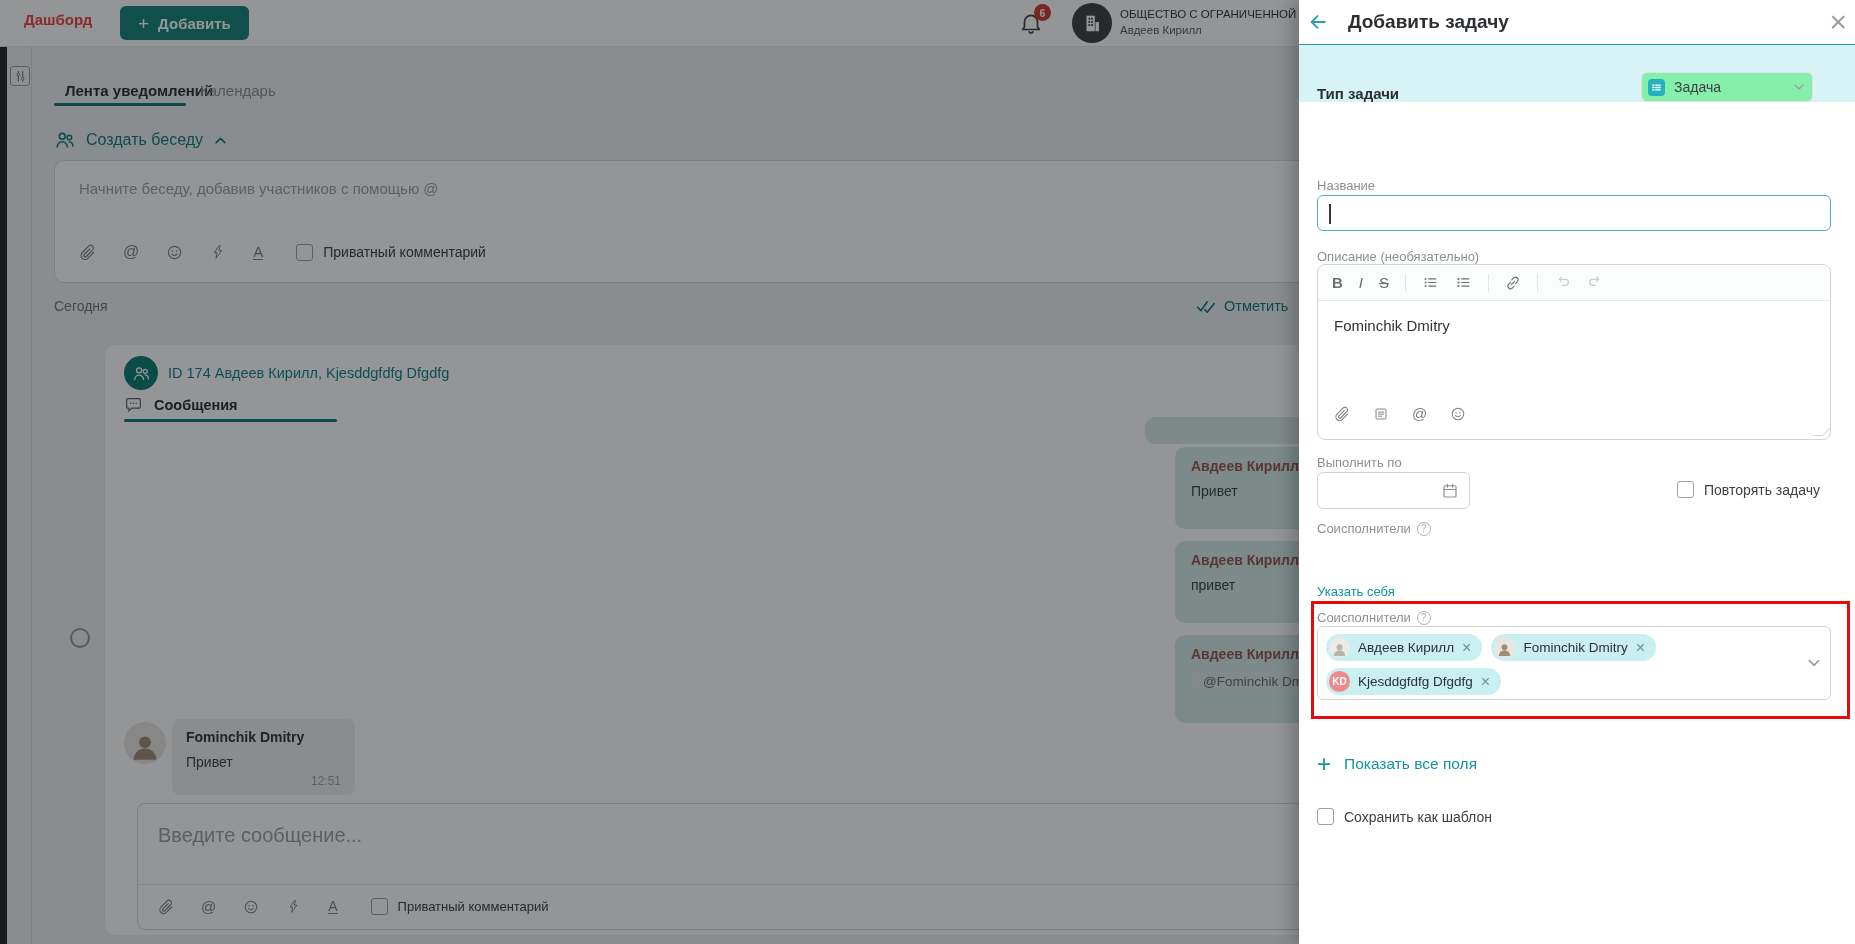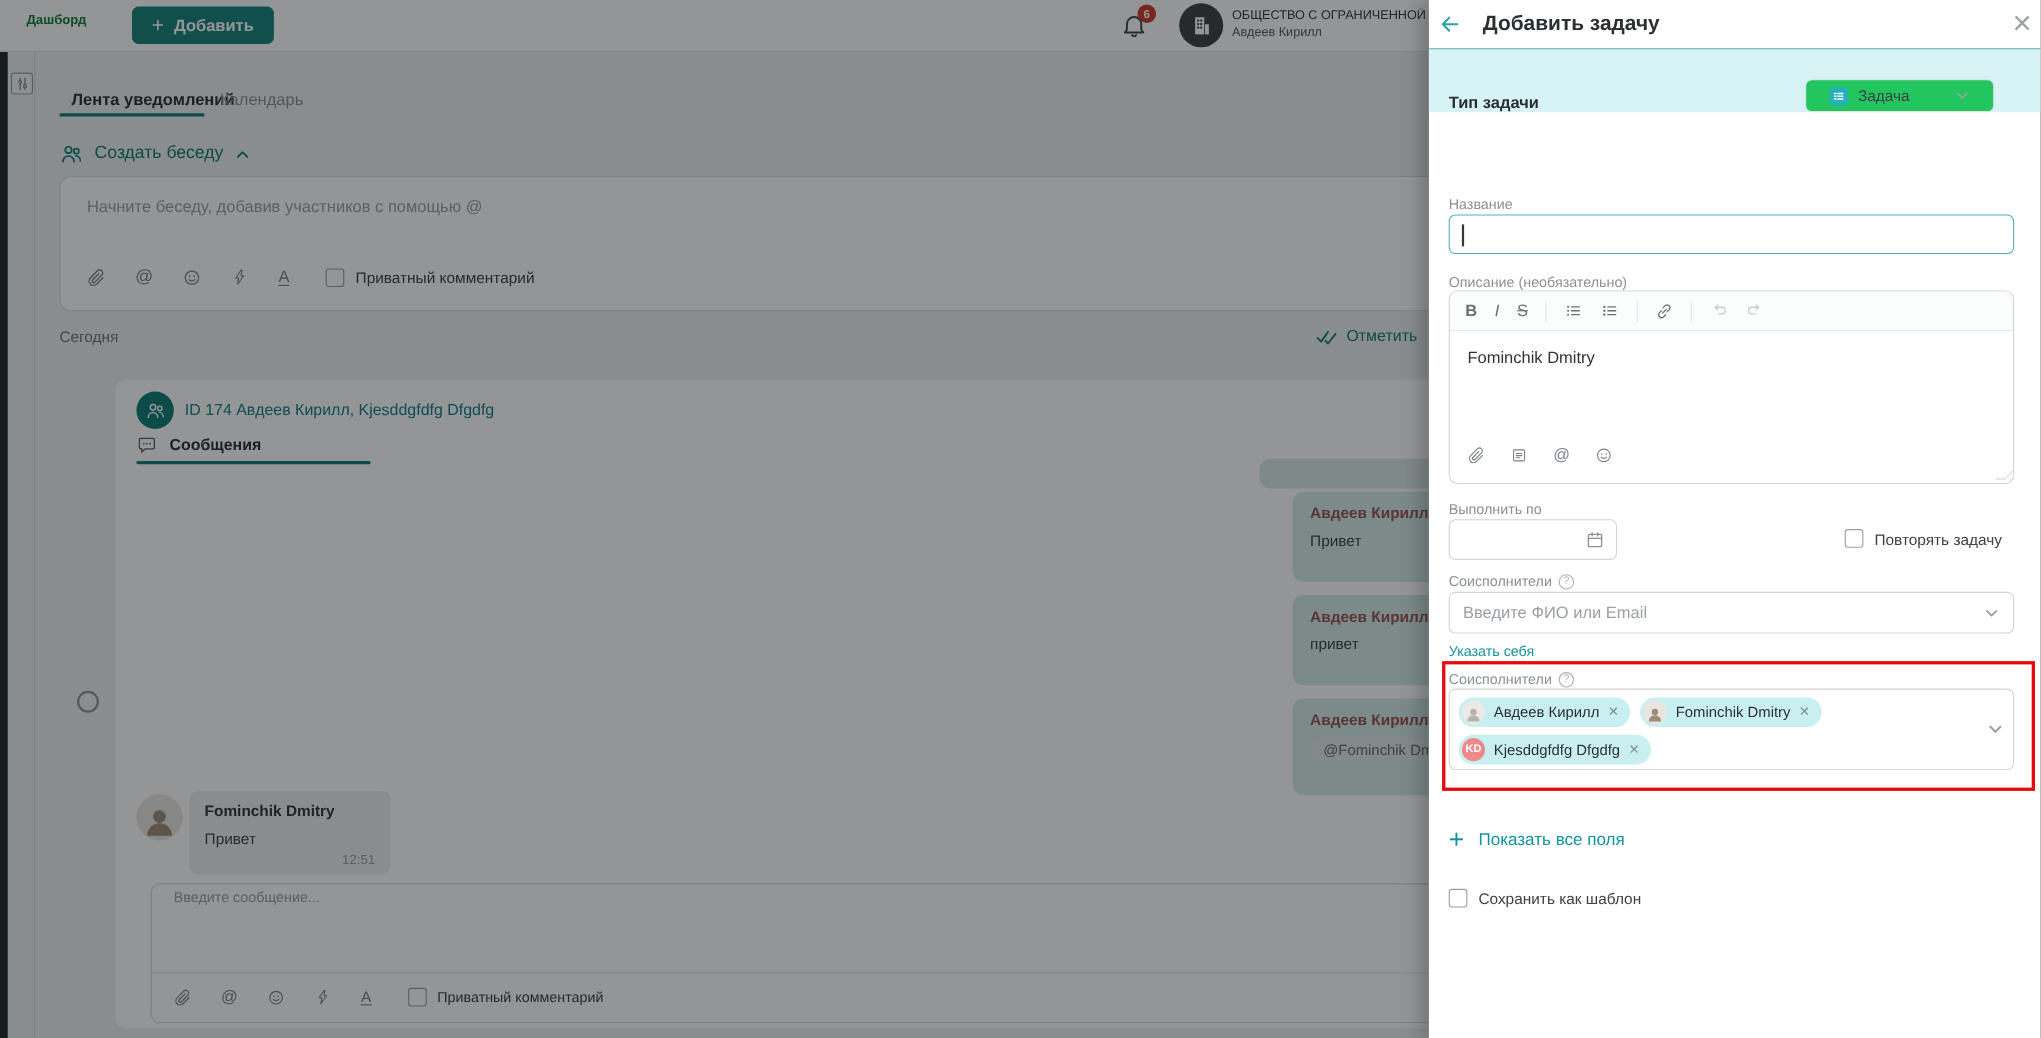--- a/index.html
+++ b/index.html
@@ -4,21 +4,21 @@
 <style>
   *{margin:0;padding:0;box-sizing:border-box}
   html,body{width:1855px;height:944px}
   body{position:relative;overflow:hidden;background:#eef1f2;font-family:"Liberation Sans",sans-serif;color:#2f3437}
   .abs{position:absolute}
   svg.ic{display:inline-block;vertical-align:middle}
   .nowrap{white-space:nowrap;overflow:hidden}
 
   
   .topbar{left:0;top:0;width:1855px;height:47px;background:#fff;border-bottom:1px solid #e3e6e7;z-index:1}
-  .page-title{left:24px;top:11px;font-size:12px;font-weight:bold;color:#15803d}
+  .page-title{left:24px;top:11px;font-size:15px;font-weight:bold;color:#ef4444}
   .add-btn{left:120px;top:6px;height:34px;padding:0 18px;background:#17837b;color:#fff;border:none;border-radius:6px;
            font-size:15px;font-weight:bold;display:flex;align-items:center;gap:9px;font-family:inherit;cursor:pointer}
   .add-btn .plus{font-size:19px;font-weight:normal;line-height:1}
   .bell-wrap{left:1018px;top:10px;width:30px;height:30px}
   .badge{left:1034px;top:4px;min-width:17px;height:17px;background:#cf3a2d;color:#fff;border-radius:50%;
          font-size:10.5px;font-weight:bold;display:flex;align-items:center;justify-content:center;z-index:2}
   .org-avatar{left:1072px;top:3px;width:40px;height:40px;border-radius:50%;background:#3d4041;display:flex;align-items:center;justify-content:center}
   .acct-company{left:1120px;top:8px;width:178px;font-size:11.5px;color:#33383a}
   .acct-user{left:1120px;top:24px;width:178px;font-size:11.5px;color:#565c5e}
 
@@ -63,39 +63,39 @@
   .bub3{left:1070px;top:290px;width:430px;height:88px}
   .mention{display:inline-block;background:#e3e8e8;color:#5e7277;border-radius:12px;padding:3px 12px;font-size:13.5px;white-space:nowrap}
 
   .out-avatar{left:19px;top:377px;width:42px;height:42px;border-radius:50%;background:#e9e6e1;display:flex;align-items:flex-end;justify-content:center;overflow:hidden;color:#a08b76}
   .out-bub{left:67px;top:374px;width:183px;background:#efefef;border-radius:8px;padding:10px 14px 7px}
   .out-bub .author{font-size:14px;font-weight:bold;color:#2f3437;margin-bottom:9px}
   .out-bub .msg{font-size:14px;color:#3c4245}
   .out-bub .time{font-size:12px;color:#9aa1a4;text-align:right;margin-top:4px}
 
   .chat-input{left:32px;top:458px;width:1530px;height:127px;background:#fff;border:1px solid #d7dadb;border-radius:8px}
-  .chat-ph{left:20px;top:4px;font-size:13px;color:#9aa1a4}
+  .chat-ph{left:20px;top:20px;font-size:20px;color:#9aa1a4}
   .chat-divider{left:0;top:80px;width:100%;height:1px;background:#e8eaeb}
   .chat-tools{left:20px;top:94px}
   .unread-circle{left:70px;top:628px;width:20px;height:20px;border:2px solid #8f9699;border-radius:50%}
 
   
   .overlay{left:0;top:0;width:1855px;height:944px;background:rgba(10,14,15,0.44);z-index:50}
 
   
   .panel{left:1299px;top:0;width:556px;height:944px;background:#fff;z-index:100;box-shadow:-6px 0 18px rgba(0,0,0,.25)}
   .panel .abs{position:absolute}
   .p-head{left:0;top:0;width:556px;height:45px;border-bottom:1px solid #2b9aa0;display:flex;align-items:center;padding:0 8px}
   .p-back{color:#2ba0a8;display:flex;align-items:center;cursor:pointer}
   .p-title{font-size:19px;font-weight:bold;color:#2b2f31;margin-left:19px}
   .p-close{margin-left:auto;color:#9aa1a4;font-size:30px;font-weight:200;line-height:1;cursor:pointer}
   .p-band{left:0;top:45px;width:556px;height:57px;background:#d8f3f5;display:flex;align-items:flex-end;padding:0 18px}
   .p-band-label{font-size:15px;font-weight:bold;color:#2b2f31}
-  .type-select{margin-left:auto;margin-right:24px;width:172px;height:30px;background:#22c55e;border:1px solid #e0e3e4;border-radius:6px;
-               display:flex;align-items:center;padding:0 21px;gap:9px;cursor:pointer}
+  .type-select{margin-left:auto;margin-right:24px;width:172px;height:30px;background:#86efac;border:1px solid #e0e3e4;border-radius:6px;
+               display:flex;align-items:center;padding:0 6px;gap:9px;cursor:pointer}
   .tticon{width:17px;height:17px;border-radius:4px;background:#26b1ba;display:flex;align-items:center;justify-content:center;flex:0 0 auto}
   .type-select .val{font-size:14px;color:#3c4245}
   .type-select .chev{margin-left:auto;color:#9aa1a4}
 
   .notice{left:18px;top:111px;width:514px;height:51px;background:#fbe9c7;border:1px solid #eba63b;border-radius:8px;
           padding:8px 40px 8px 14px;font-size:12.5px;color:#3a3f41;line-height:1.45}
   .flabel{font-size:13px;color:#8a9194}
   .lbl-name{left:18px;top:178px}
   .inp-name{left:18px;top:195px;width:514px;height:36px;border:1px solid #4fb3bd;border-radius:6px;background:#fff}
   .caret{left:11px;top:8px;width:1.5px;height:20px;background:#33383a}
@@ -457,26 +457,20 @@
       </svg>
   </div>
   <div class="abs repeat-row">
     <span class="cb"></span>
     <span class="cb-label">Повторять задачу</span>
   </div>
 
   <div class="abs flabel lbl-resp">
     <span>Соисполнители</span>
     <span class="qmark">?</span>
-  </div>
-  <div class="abs inp-resp">
-    <span class="ph">Введите ФИО или Email</span>
-    <svg class="ic chev" width="15" height="15">
-        <use href="#i-chev"></use>
-      </svg>
   </div>
   <div class="abs self-link">Указать себя</div>
 
   <div class="abs flabel lbl-co">
     <span>Соисполнители</span>
     <span class="qmark">?</span>
   </div>
   <div class="abs co-box">
     <span class="chip">
       <span class="av">

